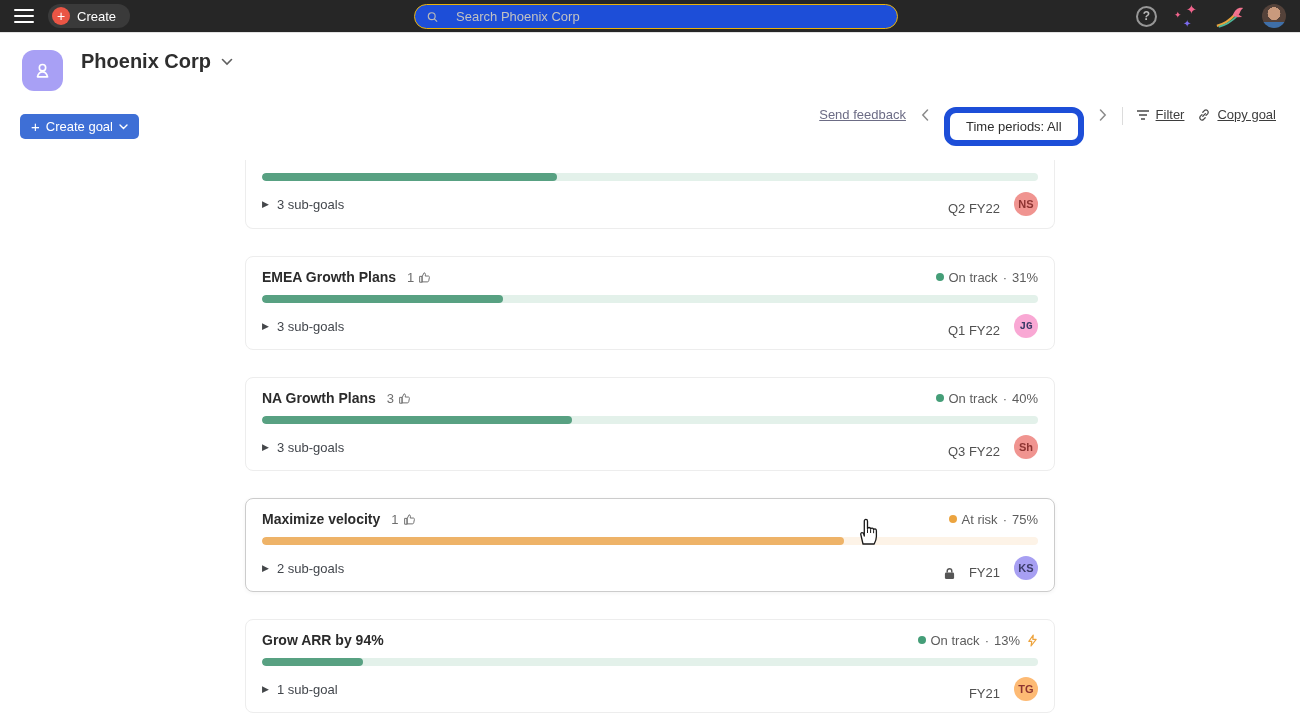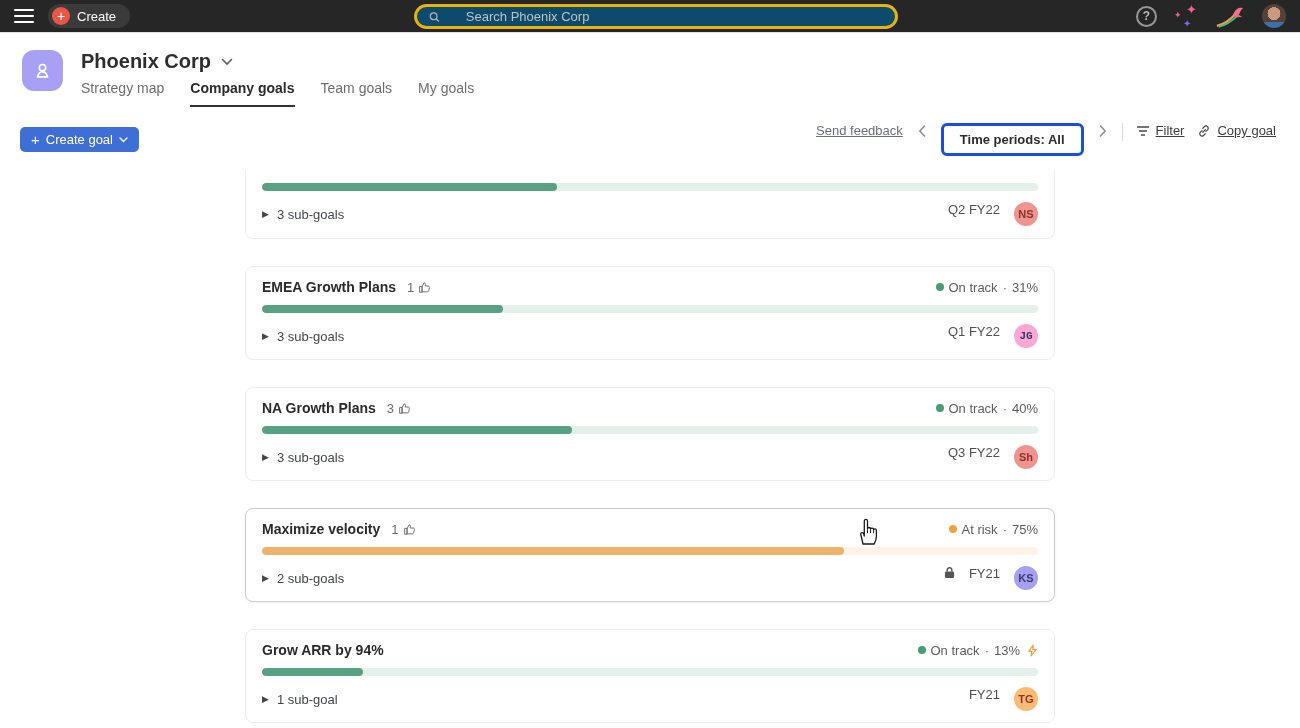--- a/index.html
+++ b/index.html
@@ -9,22 +9,22 @@
   
   .topbar { height:33px; background:#262626; display:flex; align-items:center;
     padding:0 14px; position:relative; border-bottom:1px solid #e2e2e2; }
   .hamburger { width:20px; display:flex; flex-direction:column; gap:4px; cursor:pointer; margin-right:14px;}
   .hamburger span { height:2px; background:#fff; border-radius:1px; }
   .create-pill { display:flex; align-items:center; gap:7px; background:#3a3a3a;
     border-radius:13px; padding:3px 14px 3px 4px; color:#fff; font-size:13px; cursor:pointer;}
   .plus-circle { width:18px; height:18px; border-radius:50%; background:#ea5545;
     color:#fff; display:flex; align-items:center; justify-content:center; font-size:14px; line-height:1;}
   .searchbar { position:absolute; left:414px; top:4px; width:484px; height:25px;
-    background:#0c4a6e; border:3px solid #eab308; border-radius:13px;
-    display:flex; align-items:center; gap:25px; padding:0 11px; }
+    background:#1d4ed8; border:1px solid #eab308; border-radius:13px;
+    display:flex; align-items:center; gap:17px; padding:0 11px; }
   .searchbar input { background:transparent; border:none; outline:none; color:#c9c9c9;
     font-size:13px; width:100%; font-family:"Liberation Sans",sans-serif;}
   .searchbar input::placeholder { color:#c2c2c2; }
   .topbar-right { margin-left:auto; display:flex; align-items:center; gap:17px; }
   .help-circle { width:21px; height:21px; border:2px solid #979797; border-radius:50%;
     color:#b8b8b8; font-size:12px; font-weight:bold; display:flex; align-items:center; justify-content:center; cursor:pointer;}
   .sparkles { position:relative; width:24px; height:22px; cursor:pointer;}
   .sparkles i { position:absolute; font-style:normal; }
   .sp1 { color:#f0648c; font-size:13px; right:1px; top:-3px; }
   .sp2 { color:#f0648c; font-size:9px; left:0; top:5px; }
@@ -46,43 +46,43 @@
   .tab.active { color:#2b2b2b; font-weight:700; border-bottom:2px solid #333; }
 
   
   .toolbar { display:flex; align-items:center; padding:16px 24px 0 20px; }
   .btn-create-goal { background:#3e6fd6; color:#fff; font-size:13px; border:none;
     border-radius:5px; padding:5px 11px; display:flex; align-items:center; gap:6px;
     cursor:pointer; font-family:"Liberation Sans",sans-serif;}
   .toolbar-right { margin-left:auto; display:flex; align-items:flex-start; gap:13px; }
   .send-feedback { font-size:13px; color:#6c6c85; text-decoration:underline; cursor:pointer;}
   .chev-btn { background:none; border:none; cursor:pointer; display:flex; align-items:center; padding:2px;}
-  .time-box { border:3px solid #1d4ed8; border-radius:6px; padding:6px 16px;
-    font-size:13px; color:#2e2e2e; cursor:pointer; background:#fff;font-weight:bold;}
+  .time-box { border:6px solid #1d4ed8; border-radius:12px; padding:6px 16px;
+    font-size:13px; color:#2e2e2e; cursor:pointer; background:#fff;}
   .vdiv { width:1px; height:18px; background:#dcdcdc; }
   .tool-link { display:flex; align-items:center; gap:6px; font-size:13px; color:#3d3d3d; cursor:pointer;text-decoration:underline;}
 
   
   .goals { width:810px; margin:14px auto 0; }
   .card { border:1px solid #ededed; border-radius:8px; background:#fff;
     padding:11px 16px 11px; margin-bottom:27px; cursor:pointer;}
   .card.highlighted { border-color:#cccccc; box-shadow:0 1px 4px rgba(0,0,0,.05); }
   .card.clipped { border-top:none; border-top-left-radius:0; border-top-right-radius:0;
     padding-top:13px; padding-bottom:12px;}
   .title-row { display:flex; align-items:center; margin-bottom:9px; height:18px;}
   .goal-title { font-size:14px; font-weight:700; color:#2b2b2b; }
   .likes { margin-left:11px; display:flex; gap:4px; color:#6e6e6e; font-size:13px; align-items:center;}
   .status { margin-left:auto; display:flex; align-items:center; gap:5px; font-size:13px; color:#5d5d5d;}
   .dot { width:8px; height:8px; border-radius:50%; }
   .bolt { display:none; margin-left:2px; }
   .bar { height:8px; border-radius:4px; overflow:hidden; }
   .fill { height:100%; border-radius:4px; }
   .foot { display:flex; align-items:center; margin-top:11px; font-size:13px; color:#42464c; height:24px;}
   .expander { font-size:9px; color:#44474a; margin-right:8px; background:none; border:none; cursor:pointer;}
-  .foot-right { margin-left:auto; display:flex; align-items:flex-start; gap:14px; color:#515151;}
+  .foot-right { margin-left:auto; display:flex; align-items:flex-end; gap:14px; color:#515151;}
   .lock { display:none; align-items:center; }
   .avatar { width:24px; height:24px; border-radius:50%; display:flex; align-items:center;
     justify-content:center; font-size:11px; font-weight:700; cursor:pointer;}
 
   
   .cursor { position:absolute; left:856px; top:516px; z-index:50; pointer-events:none; }
 </style>
 </head>
 <body>
 
@@ -127,26 +127,20 @@
       <path d="M6.7 18.6 C7.6 14.8 10 13.4 12 13.4 C14 13.4 16.4 14.8 17.3 18.6 Z" fill="none" stroke="#fff" stroke-width="1.7" stroke-linejoin="round"></path>
     </svg>
   </div>
   <div>
     <div class="org-title-row">
       <span class="org-title">Phoenix Corp</span>
       <svg width="12" height="8" viewBox="0 0 12 8">
         <path d="M1.5 1.5 L6 6 L10.5 1.5" stroke="#5f5f5f" stroke-width="1.6" fill="none" stroke-linecap="round"></path>
       </svg>
     </div>
-    <div class="tabs" id="tabs-container">
-        <div class="tab">Strategy map</div>
-        <div class="tab active">Company goals</div>
-        <div class="tab">Team goals</div>
-        <div class="tab">My goals</div>
-      </div>
   </div>
 </div>
 
 <div class="toolbar">
   <button class="btn-create-goal">
     <span style="font-size:15px;line-height:1;">+</span>
     <span>Create goal</span>
     <svg width="9" height="6" viewBox="0 0 9 6">
       <path d="M1 1 L4.5 4.5 L8 1" stroke="#fff" stroke-width="1.4" fill="none" stroke-linecap="round"></path>
     </svg>

